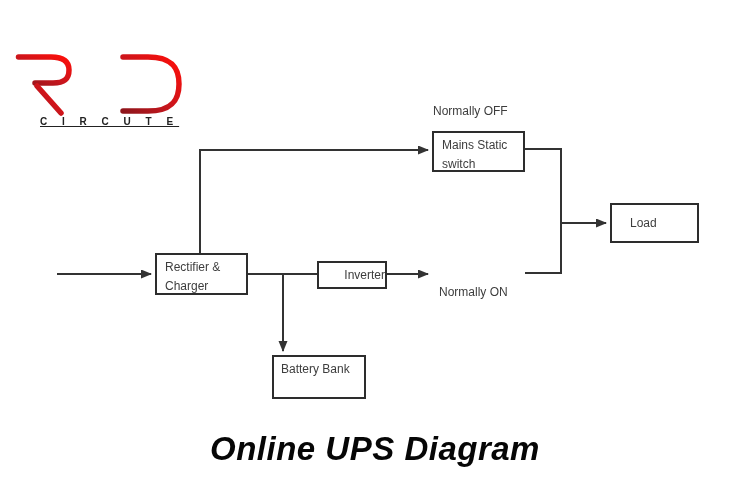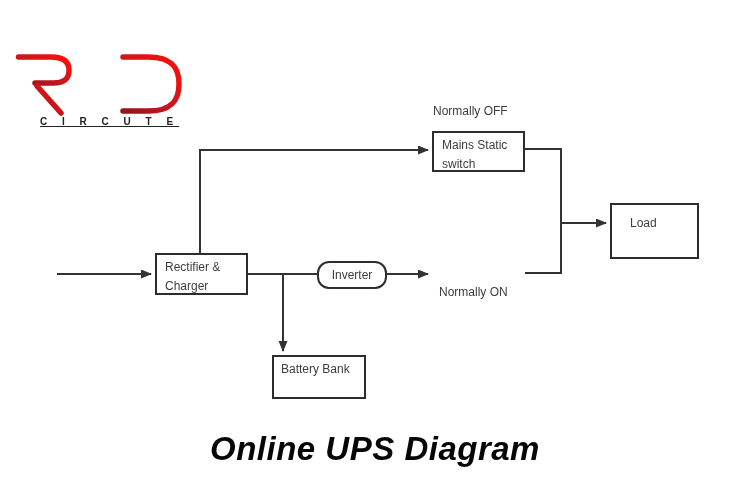--- a/index.html
+++ b/index.html
@@ -18,24 +18,24 @@
   
   .wires{position:absolute;left:0;top:0;width:750px;height:500px;}
   
   .box{
     position:absolute;border:2px solid #2d2d2d;background:#ffffff;
     box-sizing:border-box;font-size:12px;line-height:19px;color:#3d3d3d;
     padding:3px 14px 0 8px;
   }
   .box-mains-static{left:432px;top:131px;width:93px;height:41px;}
   .box-rectifier{left:155px;top:253px;width:93px;height:42px;}
-  .box-inverter{left:317px;top:261px;width:70px;height:28px;text-align:center;padding:0;line-height:24px;border-radius:12px;}
+  .box-inverter{left:317px;top:261px;width:70px;height:28px;text-align:right;padding:0;line-height:24px;}
   .box-ups-static{left:432px;top:256px;width:93px;height:42px;}
   .box-battery{left:244px;top:355px;width:94px;height:44px;padding-left:7px;margin-left:28px;}
-  .box-load{left:610px;top:203px;width:89px;height:56px;padding:0 0 0 18px;line-height:36px;}
+  .box-load{left:610px;top:203px;width:89px;height:40px;padding:0 0 0 18px;line-height:36px;}
   
   .lbl{position:absolute;font-size:12px;color:#3d3d3d;white-space:nowrap;}
   .lbl-normally-off{left:433px;top:104px;}
   .lbl-normally-on{left:439px;top:285px;}
   .lbl-mains-supply{left:54px;top:253px;width:52px;line-height:21px;white-space:normal;}
   
   .title{
     position:absolute;left:0;right:0;top:430px;text-align:center;
     font-size:33px;font-weight:bold;color:#060606;letter-spacing:0.5px;
     font-family:"Liberation Sans",sans-serif;

